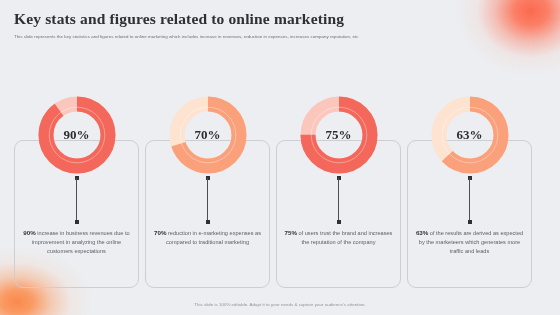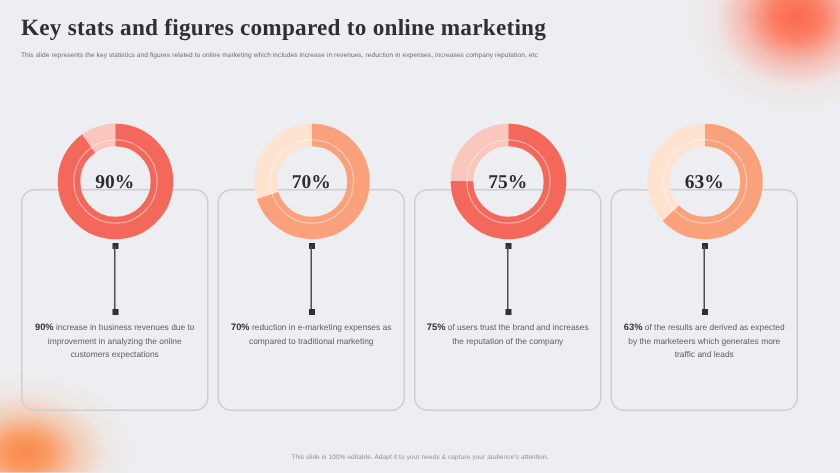--- a/index.html
+++ b/index.html
@@ -38,21 +38,21 @@
     margin-top:6px;
     font-size:4.4px;
     color:#6a6d75;
     letter-spacing:0.05px;
     white-space:nowrap;
   }
 
   
   .cards {
     position:absolute;
-    left:12px; top:78px;
+    left:12px; top:92px;
     width:536px; height:196px;
     display:flex;
     gap:2px;
   }
   .card { position:relative; width:129px; height:196px; }
 
   .card-box {
     position:absolute;
     left:2px; top:48px;
     width:125px; height:148px;
@@ -120,21 +120,21 @@
     letter-spacing:0.08px;
   }
 </style>
 </head>
 <body>
 
 <div class="glow glow-tr"></div>
 <div class="glow glow-bl"></div>
 
 <div class="header">
-  <div class="page-title">Key stats and figures compared to online marketing</div>
+  <div class="page-title">Key stats and figures related to online marketing</div>
   <div class="page-subtitle">This slide represents the key statistics and figures related to online marketing which includes increase in revenues, reduction in expenses, increases company reputation, etc</div>
 </div>
 
 <div class="cards" id="cards">
     <div class="card">
       <div class="card-box"></div>
       <div class="donut-wrap">
         <svg class="donut" viewBox="0 0 86 86">
           <circle cx="43" cy="43" r="31" fill="none" stroke="#fbc6bc" stroke-width="15"></circle>
           <circle cx="43" cy="43" r="31" fill="none" stroke="#f4685c" stroke-width="15" stroke-dasharray="175.30 194.78" transform="rotate(-90 43 43)"></circle>

